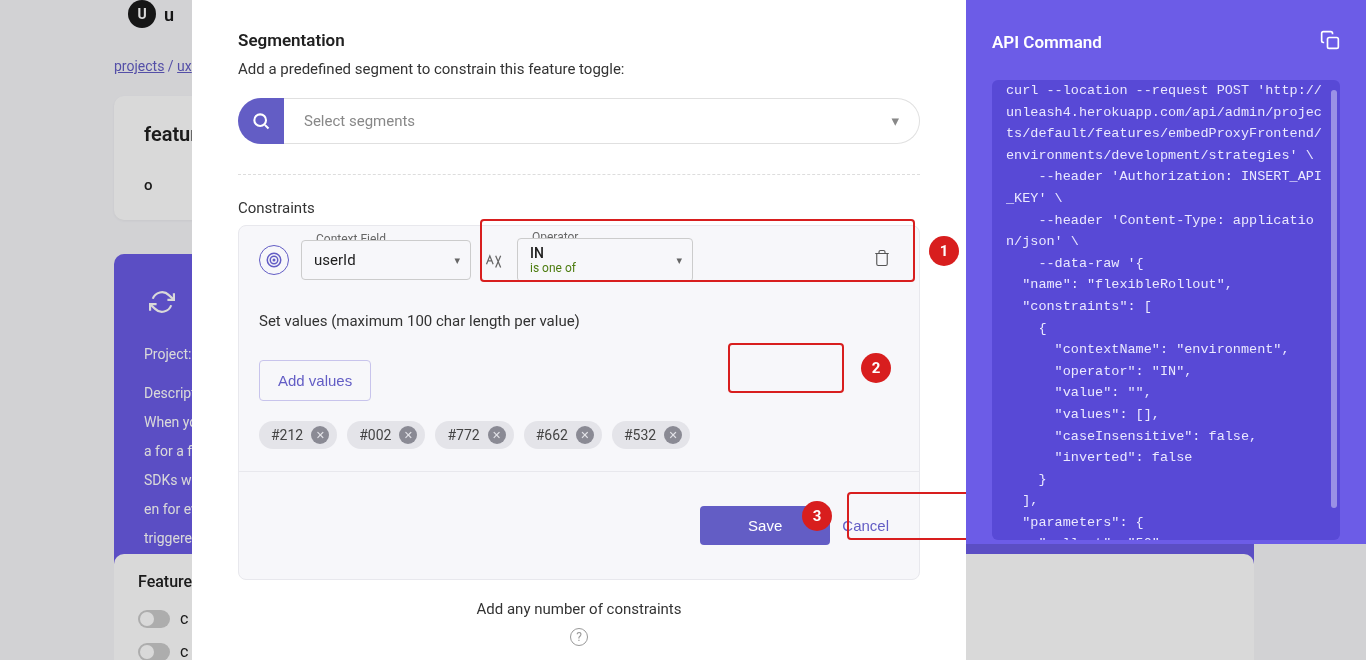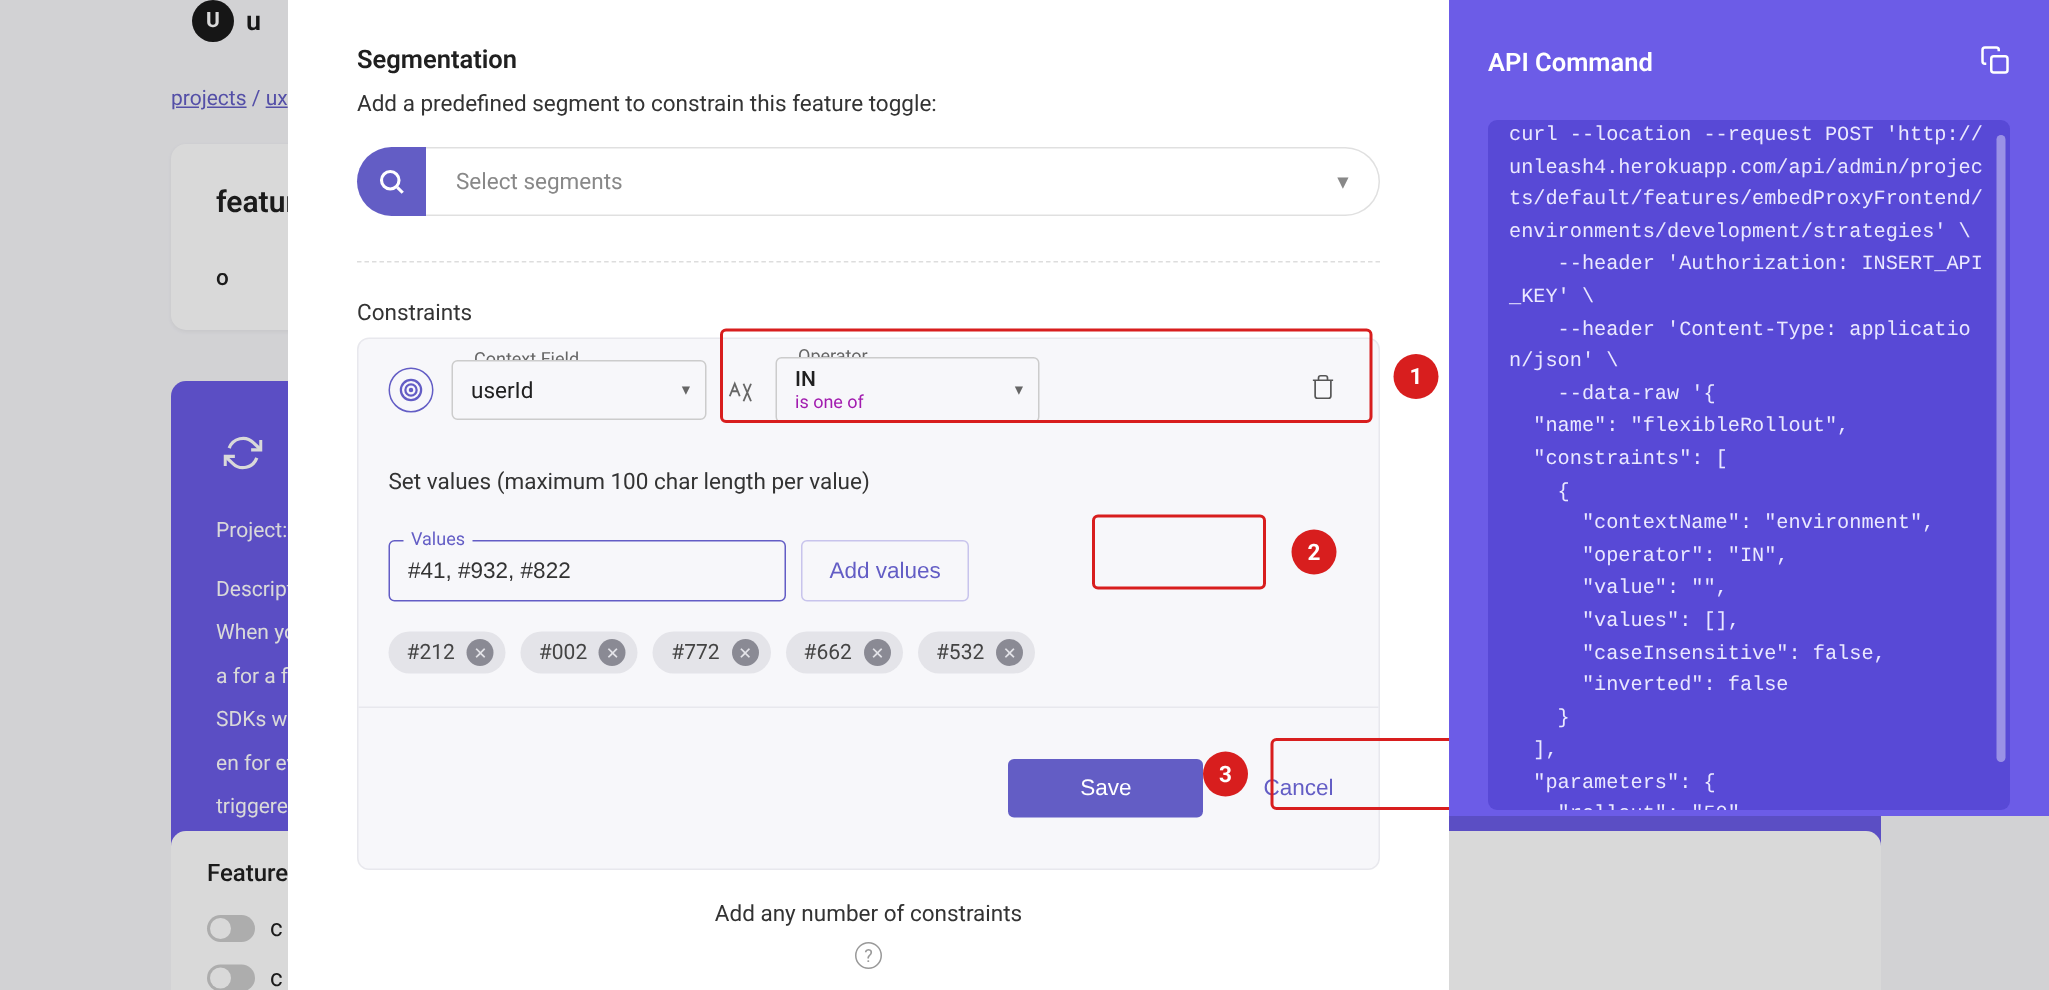--- a/index.html
+++ b/index.html
@@ -240,21 +240,21 @@
     padding: 10px 32px 10px 12px;
     font-size: 15px;
     background: #f7f7fa;
     position: relative;
     display: flex;
     align-items: center;
   }
   .select-box.context { width: 170px; }
   .select-box.operator { width: 176px; padding-top: 6px; padding-bottom: 6px; flex-direction: column; align-items: flex-start;}
   .select-box .op-main { font-size: 14px; font-weight: 500; }
-  .select-box .op-sub { font-size: 12px; color: #a21caf; }
+  .select-box .op-sub { font-size: 12px; color: #4d7c0f; }
   .dropdown-arrow {
     position: absolute;
     right: 10px;
     top: 50%;
     transform: translateY(-50%);
     font-size: 11px;
     color: #666;
   }
   .magic-icon {
     color: #666;
@@ -361,21 +361,21 @@
     align-items: center;
     justify-content: center;
     font-size: 11px;
     cursor: pointer;
   }
   .action-row {
     border-top: 1px solid #e8e8ed;
     padding: 34px 20px;
     display: flex;
     justify-content: flex-end;
-    gap: 40px;
+    gap: 12px;
     align-items: center;
   }
   .save-btn {
     background: #635dc5;
     color: white;
     border: none;
     border-radius: 4px;
     padding: 11px 48px;
     font-size: 15px;
     font-weight: 500;
@@ -570,24 +570,20 @@
       <div class="trash-icon">
         <svg width="18" height="18" viewBox="0 0 24 24" fill="#555">
             <path d="M3 6h18M8 6V4a2 2 0 012-2h4a2 2 0 012 2v2m3 0v14a2 2 0 01-2 2H7a2 2 0 01-2-2V6h14z" stroke="#555" stroke-width="1.5" fill="none"></path>
           </svg>
       </div>
     </div>
 
     <div class="values-section">
       <div class="values-title">Set values (maximum 100 char length per value)</div>
       <div class="values-row">
-        <div class="values-input-wrap">
-          <div class="field-label">Values</div>
-          <input class="values-input" value="#41, #932, #822" style="">
-        </div>
         <button class="add-values-btn">Add values</button>
       </div>
       <div class="chips">
         <div class="chip">
             <span>#212</span>
             <span class="chip-x">✕</span>
           </div>
         <div class="chip">
             <span>#002</span>
             <span class="chip-x">✕</span>

